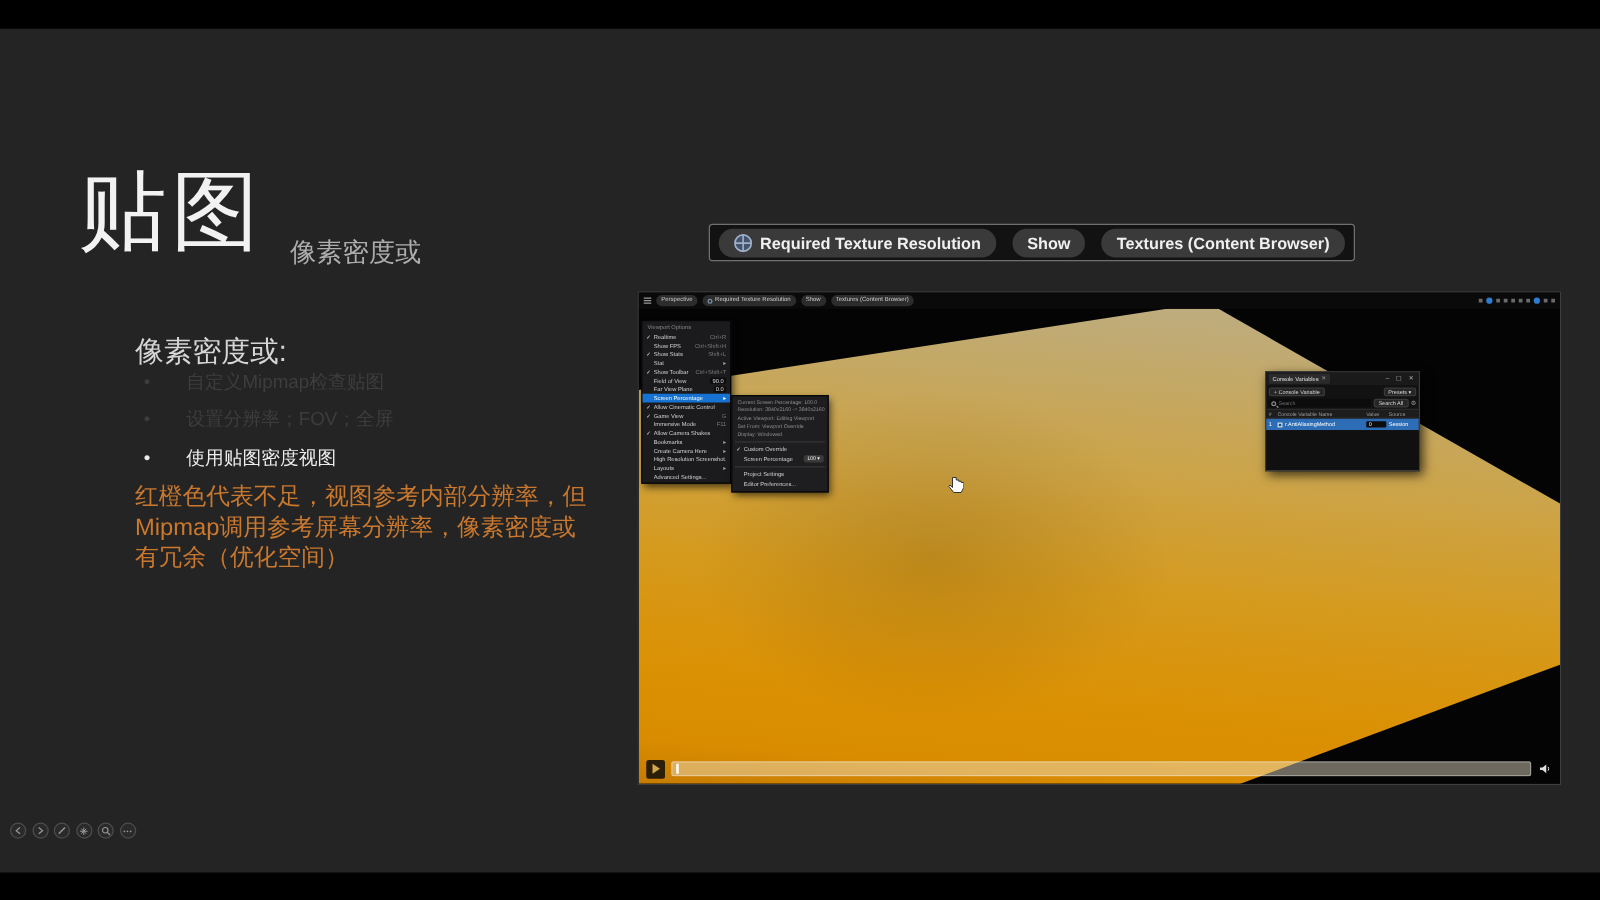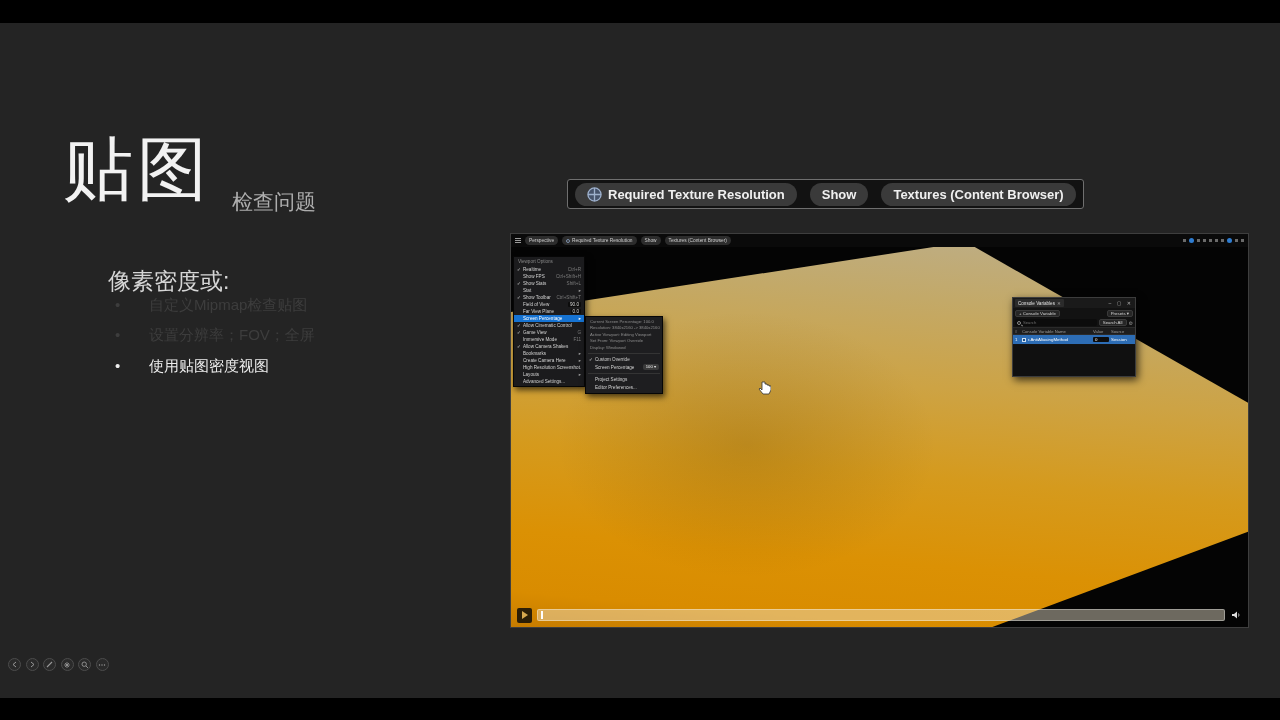--- a/index.html
+++ b/index.html
@@ -124,33 +124,38 @@
     background:rgba(70,70,70,0.18); display:flex; align-items:center; justify-content:center; }
   .pcircle svg { display:block; }
 </style>
 </head>
 <body>
 
 <div class="stage">
   <div class="slide">
 
     <div class="title">贴图</div>
-    <div class="subtitle">检查问题</div>
+    <div class="subtitle">像素密度或</div>
     <div class="heading">像素密度或:</div>
 
     <div class="bullet dim" style="top:273px">
       <span class="dot">•</span><span>自定义Mipmap检查贴图</span>
     </div>
     <div class="bullet active" style="top:334px">
       <span class="dot">•</span><span>使用贴图密度视图</span>
     </div>
     <div class="bullet dim" style="top:303px">
       <span class="dot">•</span><span>设置分辨率；FOV；全屏</span>
     </div>
 
+    <div class="note" style="top:363px">
+      <div>红橙色代表不足，视图参考内部分辨率，但</div>
+      <div>Mipmap调用参考屏幕分辨率，像素密度或</div>
+      <div>有冗余（优化空间）</div>
+    </div>
 
     <div class="callout">
       <div class="pill">
         <svg class="sphere" viewBox="0 0 16 16">
           <circle cx="8" cy="8" r="7" fill="#46536b" stroke="#9db0cc" stroke-width="1.4"></circle>
           <path d="M8 1v14 M1 8h14" stroke="#9db0cc" stroke-width="1.4" fill="none"></path>
         </svg>
         <span>Required Texture Resolution</span>
       </div>
       <div class="pill">

